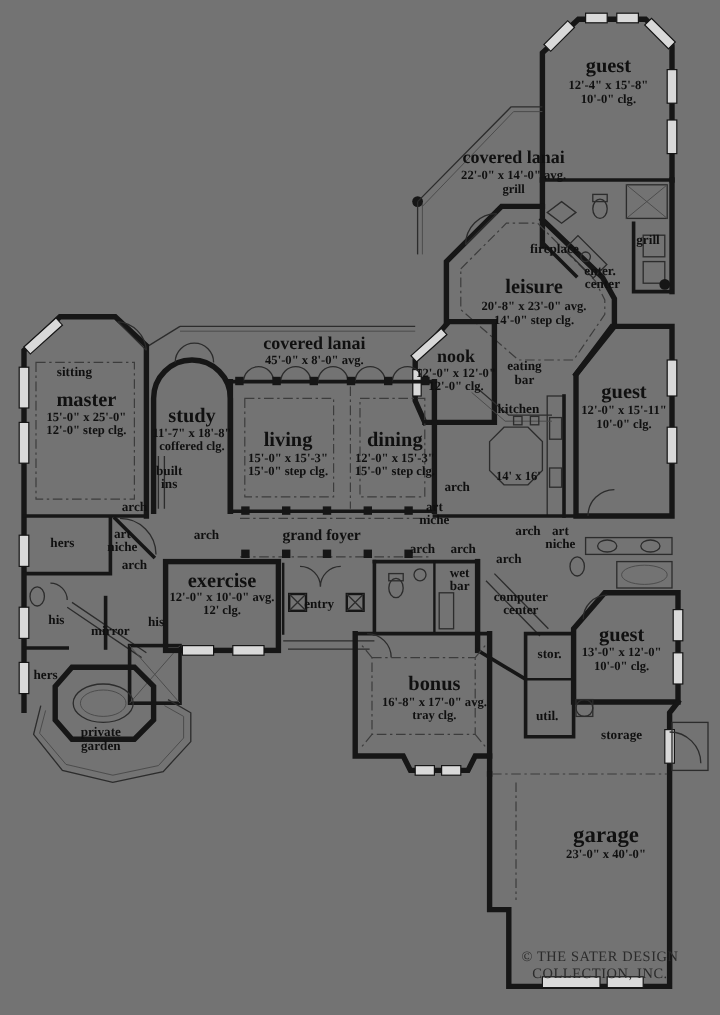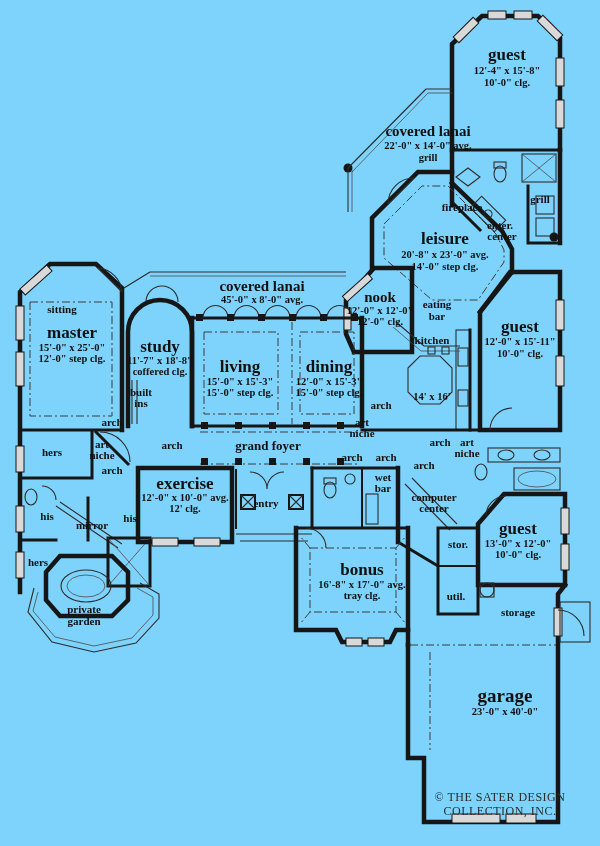--- a/index.html
+++ b/index.html
@@ -1,16 +1,16 @@
 <!DOCTYPE html>
 <html><head>
 <meta charset="utf-8">
 <style>
   html,body{margin:0;padding:0;background:#e8e8e8;}
-  .stage{width:600px;height:846px;background:#7dd3fc;position:relative;margin:0 auto;overflow:hidden;}
+  .stage{width:600px;height:846px;background:#737373;position:relative;margin:0 auto;overflow:hidden;}
   svg{display:block;}
   
   .w4{fill:none;stroke:#161616;stroke-width:4.5;stroke-linejoin:miter;stroke-linecap:square;}
   .w3{fill:none;stroke:#161616;stroke-width:3;stroke-linejoin:miter;stroke-linecap:square;}
   .w2{fill:none;stroke:#161616;stroke-width:2;stroke-linecap:square;}
   .t{fill:none;stroke:#2c2c2c;stroke-width:1.1;}
   .th{fill:none;stroke:#4a4a4a;stroke-width:.8;}
   .dd{fill:none;stroke:#3c3c3c;stroke-width:1;stroke-dasharray:8 3 2 3;}
   .win{fill:#d9d9d9;stroke:#161616;stroke-width:1;}
   .blk{fill:#161616;stroke:none;}

